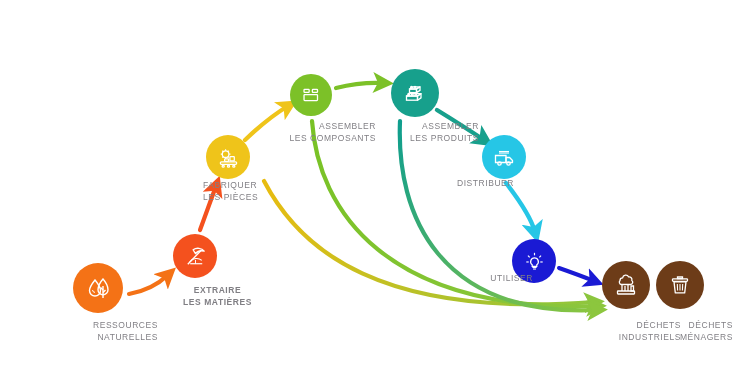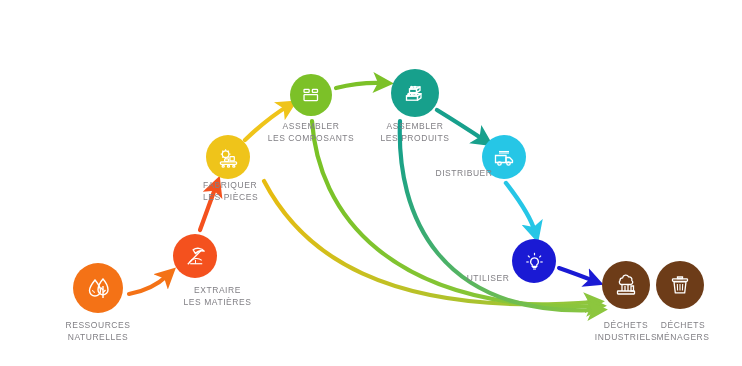--- a/index.html
+++ b/index.html
@@ -32,21 +32,21 @@
   }
   .node svg {
     display: block;
   }
   .node-label {
     position: absolute;
     color: #807f84;
     font-size: 8.5px;
     letter-spacing: 0.55px;
     line-height: 11.5px;
-    text-align: center;
+    text-align: right;
     white-space: pre-line;
     text-transform: uppercase;
   }
   .node-label.align-left {
     text-align: right;
   }
 </style>
 </head>
 <body>
 
@@ -133,21 +133,21 @@
     <span>
       <svg width="27" height="27" viewBox="0 0 28 28" fill="none" stroke="#ffffff" stroke-width="1.4">
         <path d="M6 22 L20 7.5"></path>
         <path d="M11.5 7 C15 4.5 20.5 5 23 8.5 C19.5 7.5 16 8.5 14 11 Z" stroke-linejoin="round"></path>
         <path d="M8 19.5 C11 15.5 17 15 20.5 18" stroke-width="1.2"></path>
         <line x1="8.5" y1="21.5" x2="21" y2="21.5" stroke-width="1.2"></line>
         <line x1="14" y1="17.5" x2="14" y2="21.5" stroke-width="1"></line>
       </svg>
     </span>
   </div>
-  <div class="node-label align-left" style="left:170px; top:285px; width:95px; text-align:center;">EXTRAIRE
+  <div class="node-label align-left" style="left:170px; top:285px; width:95px; text-align:center;font-weight:bold;">EXTRAIRE
 LES MATIÈRES</div>
 
   <div class="node" style="left:206px; top:135px; width:44px; height:44px; background:#efc41a;">
     <span>
       <svg width="27" height="27" viewBox="0 0 28 28" fill="none" stroke="#ffffff" stroke-width="1.3">
         <circle cx="11" cy="10.5" r="3.4"></circle>
         <path d="M11 5.5 v1.4 M11 14.1 v1.4 M6 10.5 h1.4 M14.6 10.5 h1.4
                  M7.5 7 l1 1 M14.5 14 l-1 -1 M14.5 7 l-1 1 M7.5 14 l1 -1" stroke-width="1.1"></path>
         <rect x="15.5" y="13" width="4.5" height="4.5" rx="0.6"></rect>
         <rect x="10" y="15.5" width="4" height="2.5" rx="0.5"></rect>
@@ -198,21 +198,21 @@
       <svg width="28" height="28" viewBox="0 0 28 28" fill="none" stroke="#ffffff" stroke-width="1.3">
         <line x1="9" y1="8.5" x2="19" y2="8.5" stroke-width="1.1"></line>
         <line x1="9" y1="10" x2="19" y2="10" stroke-width="1.1"></line>
         <path d="M5.5 12.5 h10.5 v7 h-10.5 Z"></path>
         <path d="M16 14.5 h3.6 l2.9 3 v2 h-6.5 Z" stroke-linejoin="round"></path>
         <circle cx="9.5" cy="20.5" r="1.7"></circle>
         <circle cx="18.5" cy="20.5" r="1.7"></circle>
       </svg>
     </span>
   </div>
-  <div class="node-label" style="left:414px; top:168px; width:100px;">DISTRIBUER</div>
+  <div class="node-label" style="left:414px; top:178px; width:100px;">DISTRIBUER</div>
 
   <div class="node" style="left:512px; top:239px; width:44px; height:44px; background:#1a1ad4;">
     <span>
       <svg width="27" height="27" viewBox="0 0 28 28" fill="none" stroke="#ffffff" stroke-width="1.3">
         <path d="M14 10.2 a4 4 0 0 0 -2.4 7.2 v1.6 h4.8 v-1.6 A4 4 0 0 0 14 10.2 Z"></path>
         <line x1="11.8" y1="20.2" x2="16.2" y2="20.2" stroke-width="1.1"></line>
         <line x1="12.5" y1="21.8" x2="15.5" y2="21.8" stroke-width="1.1"></line>
         <line x1="14" y1="5" x2="14" y2="7.6" stroke-width="1.2"></line>
         <line x1="7.2" y1="8" x2="9" y2="9.8" stroke-width="1.2"></line>
         <line x1="20.8" y1="8" x2="19" y2="9.8" stroke-width="1.2"></line>

